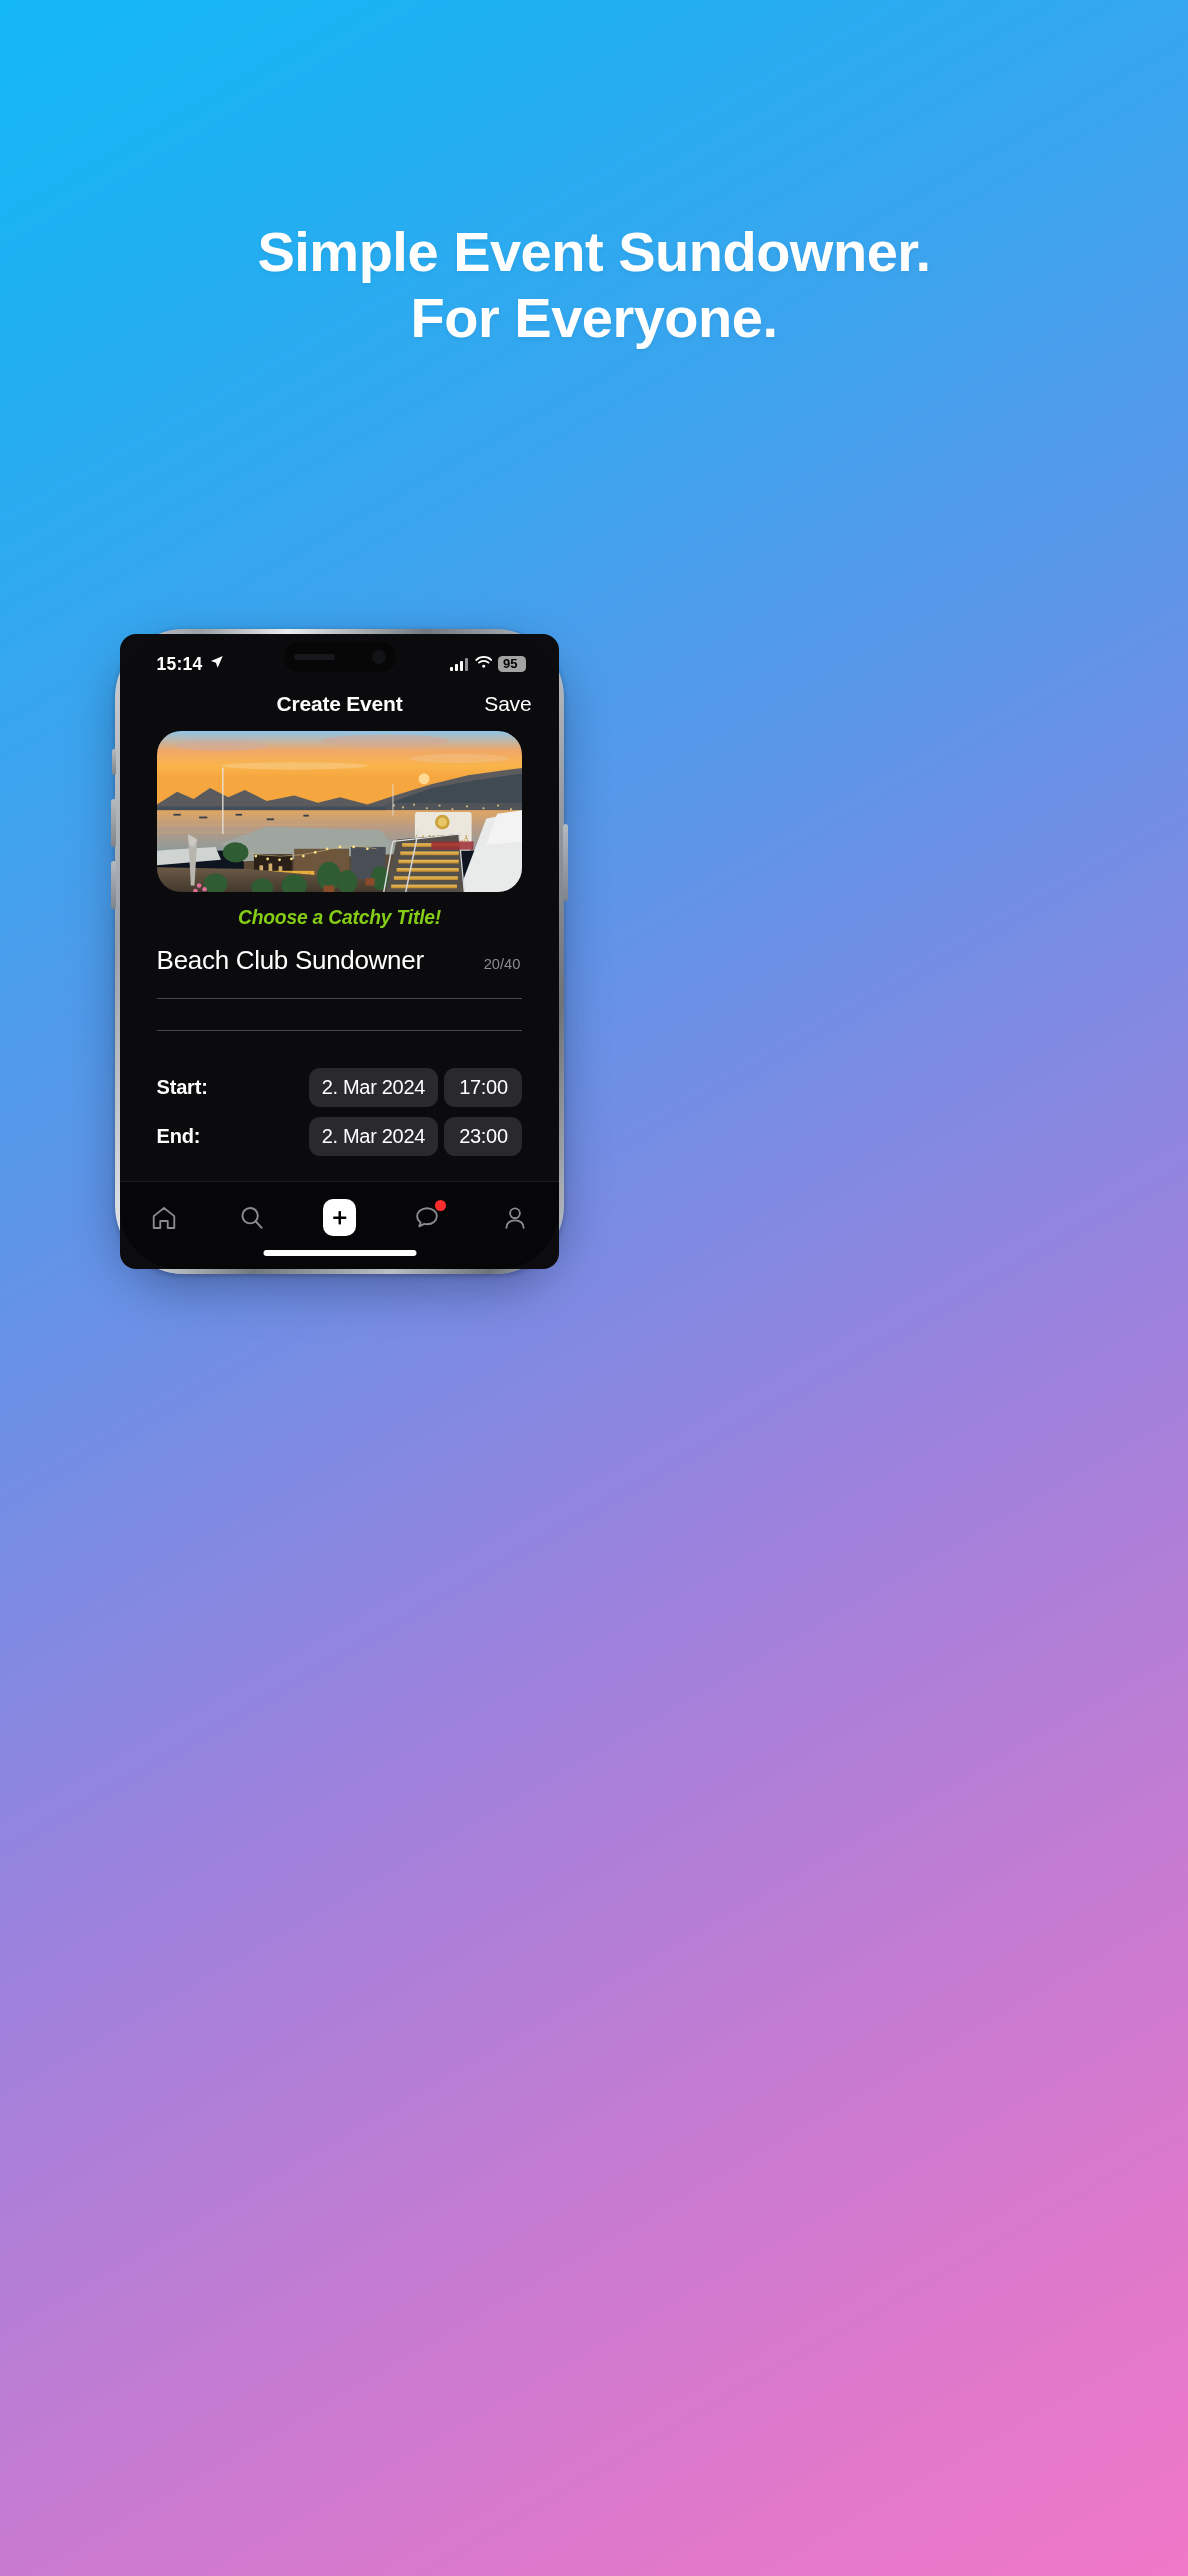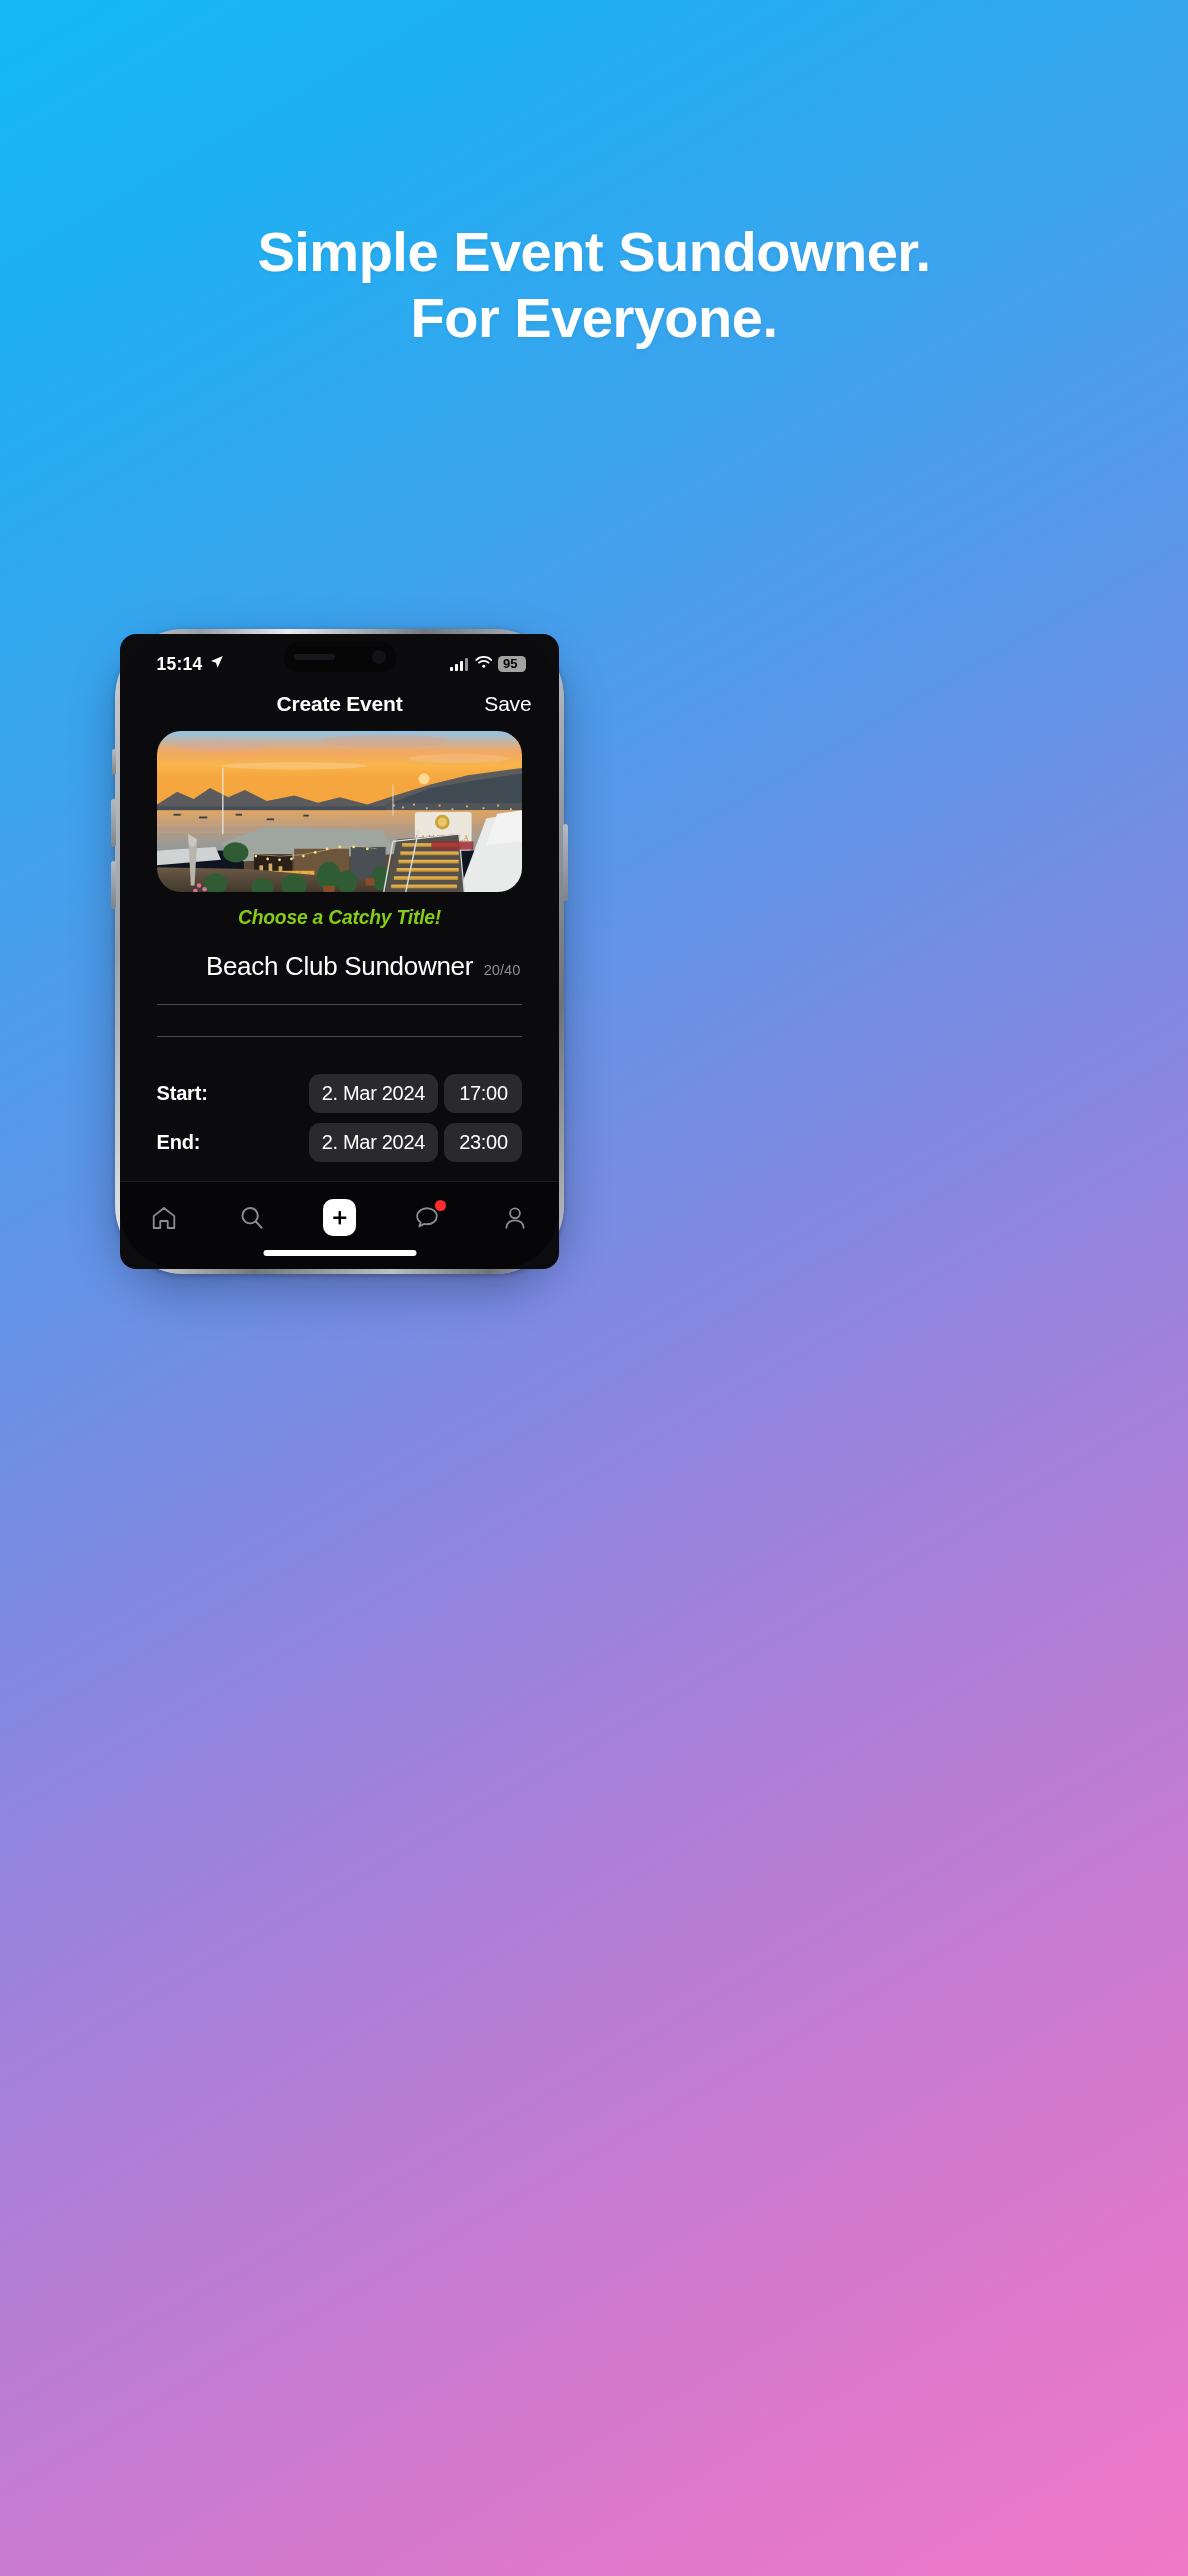--- a/index.html
+++ b/index.html
@@ -124,23 +124,23 @@
 
   .section-title {
     text-align:center; color:#84cc16;
     font-size:19.3px; font-weight:bold;
     letter-spacing:-0.2px;
     font-style:italic;
   }
 
   .title-row {
     position:relative;
-    display:flex; align-items:baseline; justify-content:center;
+    display:flex; align-items:baseline; justify-content:flex-start;
     padding:0 37px;
-    margin-top:22px;
+    margin-top:16px;
   }
   .title-value {
     color:#fff; font-size:26px; letter-spacing:-0.3px;
   }
   .char-count {
     position:absolute; right:39px; bottom:3.7px;
     color:#8b8b90; font-size:14.7px;
   }
 
   .divider {

